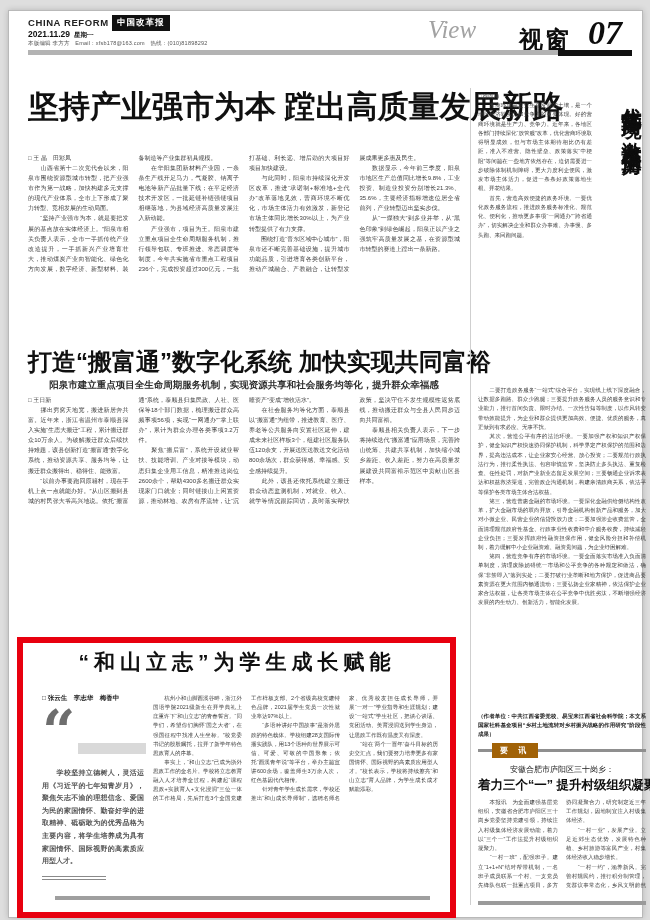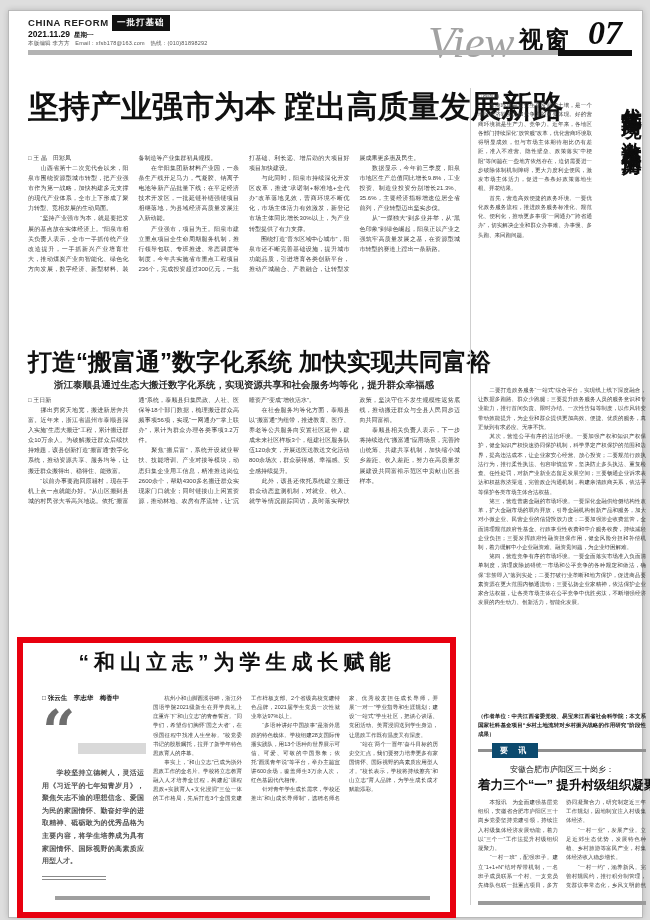--- a/index.html
+++ b/index.html
@@ -9,21 +9,21 @@
         border:1px solid #b9b9b9;box-shadow:0 0 6px rgba(0,0,0,.18);}
   .abs{position:absolute;}
   
   .brand-en{left:28px;top:17px;font-size:9.5px;font-weight:800;letter-spacing:.6px;color:#222;}
   .brand-logo{left:112px;top:15px;background:#111;color:#fff;font-size:8.5px;font-weight:700;
               padding:2px 5px;letter-spacing:1px;}
   .date-line{left:28px;top:29px;font-size:8.5px;font-weight:800;color:#111;}
   .date-line .wk{font-size:6.5px;font-weight:600;margin-left:4px;}
   .info-line{left:28px;top:40px;font-size:5.5px;color:#555;letter-spacing:.2px;}
   .sec-en{left:428px;top:16px;font-family:"Liberation Serif","DejaVu Serif",serif;
-          font-style:italic;font-size:45px;color:#a2a2a2;}
+          font-style:italic;font-size:25px;color:#a2a2a2;}
   .sec-cn{left:519px;top:24px;font-size:24px;font-weight:900;color:#0d0d0d;letter-spacing:2px;}
   .page-no{left:588px;top:14px;font-family:"Liberation Serif","DejaVu Serif",serif;
            font-style:italic;font-weight:900;font-size:34px;color:#0d0d0d;}
   .bar-gray{left:28px;top:50px;width:530px;height:5px;background:#b3b3b3;}
   .bar-black{left:558px;top:50px;width:74px;height:6px;background:#111;}
   
   .headline{font-weight:900;color:#101010;text-align:center;white-space:nowrap;}
   .deck{text-align:center;color:#2e2e2e;font-weight:600;}
   .bodytext{font-size:6px;line-height:1.68;color:#3d3d3d;text-align:justify;
             white-space:pre-line;overflow:hidden;}
@@ -39,21 +39,21 @@
   .v-divider{left:470px;top:88px;width:1px;height:817px;background:#cfcfcf;}
   .rc-vtitle{left:596px;top:92px;width:50px;height:296px;writing-mode:vertical-rl;
              text-orientation:upright;font-size:20px;font-weight:900;color:#0d0d0d;
              letter-spacing:2px;text-align:left;}
   .rc-body-top{left:478px;top:92px;width:114px;height:290px;font-size:5.5px;}
   .rc-body-full{left:478px;top:386px;width:168px;height:324px;font-size:5.5px;}
   .rc-note{left:478px;top:712px;width:168px;font-size:5.5px;line-height:1.6;font-weight:800;
            color:#222;text-align:justify;white-space:pre-line;}
   
   .brief-rule{left:478px;top:749px;width:168px;height:3px;background:#8f8f8f;}
-  .brief-label{left:492px;top:743px;background:#0c4a6e;color:#fff;font-size:8px;font-weight:800;
+  .brief-label{left:492px;top:743px;background:#a16207;color:#fff;font-size:8px;font-weight:800;
                padding:2px 8px;letter-spacing:4px;}
   .brief-kicker{left:478px;top:764px;width:168px;font-size:8px;color:#1a1a1a;text-align:center;}
   .brief-headline{left:478px;top:777px;width:168px;font-size:12.5px;font-weight:900;
                   text-align:center;white-space:nowrap;color:#0d0d0d;}
   .brief-body{left:478px;top:798px;width:168px;height:98px;column-count:2;column-gap:8px;
               font-size:5.5px;}
   .brief-bottom{left:478px;top:901px;width:168px;height:4px;background:#9a9a9a;}
   
   .feature-box{left:17px;top:637px;width:439px;height:281px;border:6px solid #e8000f;
                background:#fff;box-sizing:border-box;}
@@ -73,21 +73,21 @@
            color:#3d3d3d;text-align:justify;white-space:pre-line;overflow:hidden;}
   .ft-bottomrule{left:55px;top:896px;width:375px;height:4px;background:#9f9f9f;}
 </style>
 </head>
 <body>
 
 <div class="stage">
   <div class="page"></div>
 
   <div class="abs brand-en">CHINA REFORM DAILY</div>
-  <div class="abs brand-logo">一批打基础</div>
+  <div class="abs brand-logo">中国改革报</div>
   <div class="abs date-line">
     <span>2021.11.29</span><span class="wk">星期一</span>
   </div>
   <div class="abs info-line">本版编辑 李方方　Email：xfsb178@163.com　热线：(010)81898292</div>
   <div class="abs sec-en">View</div>
   <div class="abs sec-cn">视窗</div>
   <div class="abs page-no">07</div>
   <div class="abs bar-gray"></div>
   <div class="abs bar-black"></div>
 
@@ -96,21 +96,21 @@
 　　山西省第十二次党代会以来，阳泉市围绕资源型城市转型，把产业强市作为第一战略，加快构建多元支撑的现代产业体系，全市上下形成了聚力转型、竞相发展的生动局面。
 　　“坚持产业强市为本，就是要把发展的基点放在实体经济上。”阳泉市相关负责人表示，全市一手抓传统产业改造提升，一手抓新兴产业培育壮大，推动煤炭产业向智能化、绿色化方向发展，数字经济、新型材料、装备制造等产业集群初具规模。
 　　在华阳集团新材料产业园，一条条生产线开足马力，气凝胶、钠离子电池等新产品批量下线；在平定经济技术开发区，一批延链补链强链项目相继落地，为县域经济高质量发展注入新动能。
 　　产业强市，项目为王。阳泉市建立重点项目全生命周期服务机制，推行领导包联、专班推进、常态调度等制度，今年共实施省市重点工程项目236个，完成投资超过300亿元，一批打基础、利长远、增后劲的大项目好项目加快建设。
 　　与此同时，阳泉市持续深化开发区改革，推进“承诺制+标准地+全代办”改革落地见效，营商环境不断优化，市场主体活力有效激发，新登记市场主体同比增长30%以上，为产业转型提供了有力支撑。
 　　围绕打造“晋东区域中心城市”，阳泉市还不断完善基础设施，提升城市功能品质，引进培育各类创新平台，推动产城融合、产教融合，让转型发展成果更多惠及民生。
 　　数据显示，今年前三季度，阳泉市地区生产总值同比增长9.8%，工业投资、制造业投资分别增长21.3%、35.6%，主要经济指标增速位居全省前列，产业转型迈出坚实步伐。
 　　从“一煤独大”到多业并举，从“黑色印象”到绿色崛起，阳泉正以产业之强筑牢高质量发展之基，在资源型城市转型的赛道上蹚出一条新路。</div>
 
   <div class="abs headline a2-headline">打造“搬富通”数字化系统 加快实现共同富裕</div>
-  <div class="abs deck a2-deck">浙江泰顺县通过生态大搬迁数字化系统，实现资源共享和社会服务均等化，提升群众幸福感</div>
+  <div class="abs deck a2-deck">阳泉市建立重点项目全生命周期服务机制，实现资源共享和社会服务均等化，提升群众幸福感</div>
   <div class="abs bodytext a2-body">□ 王日新
 　　挪出穷窝天地宽，搬进新居奔共富。近年来，浙江省温州市泰顺县深入实施“生态大搬迁”工程，累计搬迁群众10万余人。为破解搬迁群众后续扶持难题，该县创新打造“搬富通”数字化系统，推动资源共享、服务均等，让搬迁群众搬得出、稳得住、能致富。
 　　“以前办事要跑回原籍村，现在手机上点一点就能办好。”从山区搬到县城的村民张大爷高兴地说。依托“搬富通”系统，泰顺县归集民政、人社、医保等18个部门数据，梳理搬迁群众高频事项56项，实现“一网通办”“掌上联办”，累计为群众办理各类事项3.2万件。
 　　聚焦“搬后富”，系统开设就业帮扶、技能培训、产业对接等模块，动态归集企业用工信息，精准推送岗位2600余个，帮助4300多名搬迁群众实现家门口就业；同时链接山上闲置资源，推动林地、农房有序流转，让“沉睡资产”变成“增收活水”。
 　　在社会服务均等化方面，泰顺县以“搬富通”为纽带，推进教育、医疗、养老等公共服务向安置社区延伸，建成未来社区样板3个，组建社区服务队伍120余支，开展送医送教送文化活动800余场次，群众获得感、幸福感、安全感持续提升。
 　　此外，该县还依托系统建立搬迁群众动态监测机制，对就业、收入、就学等情况跟踪回访，及时落实帮扶政策，坚决守住不发生规模性返贫底线，推动搬迁群众与全县人民同步迈向共同富裕。
 　　泰顺县相关负责人表示，下一步将持续迭代“搬富通”应用场景，完善跨山统筹、共建共享机制，加快缩小城乡差距、收入差距，努力在高质量发展建设共同富裕示范区中贡献山区县样本。</div>
 
   <div class="abs v-divider"></div>
   <div class="abs rc-vtitle">优化营商环境　激发市场主体活力</div>

